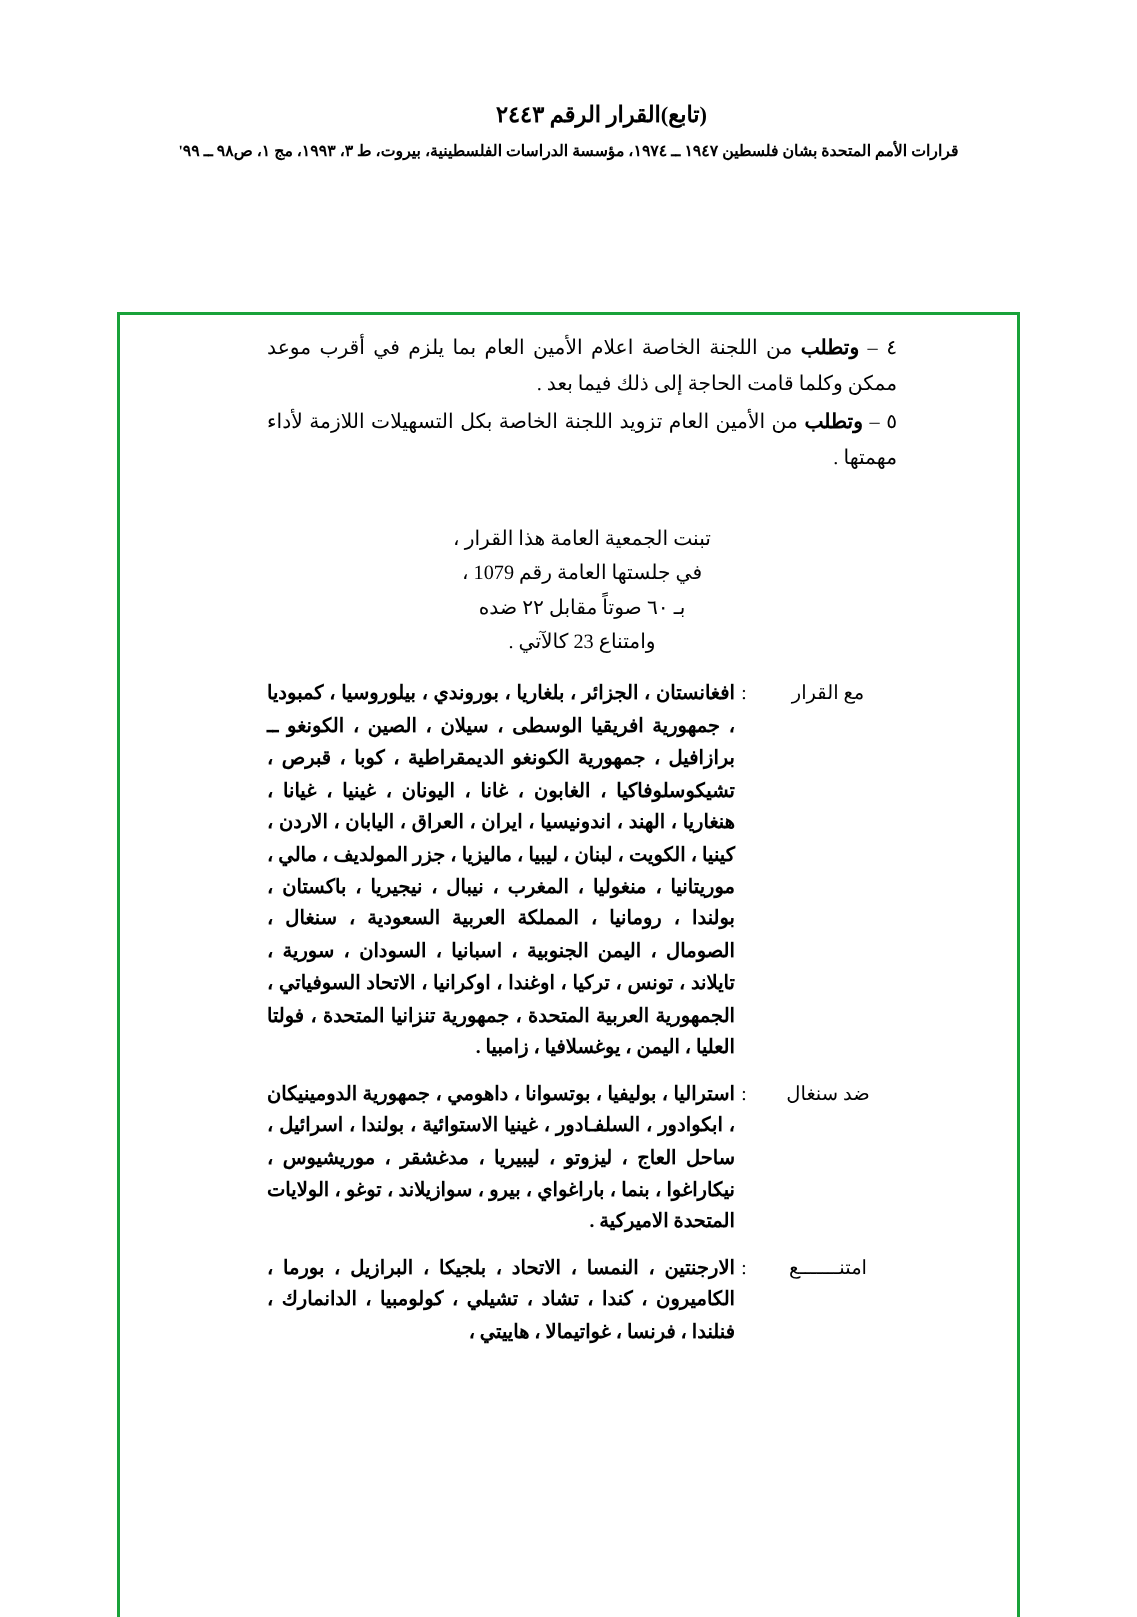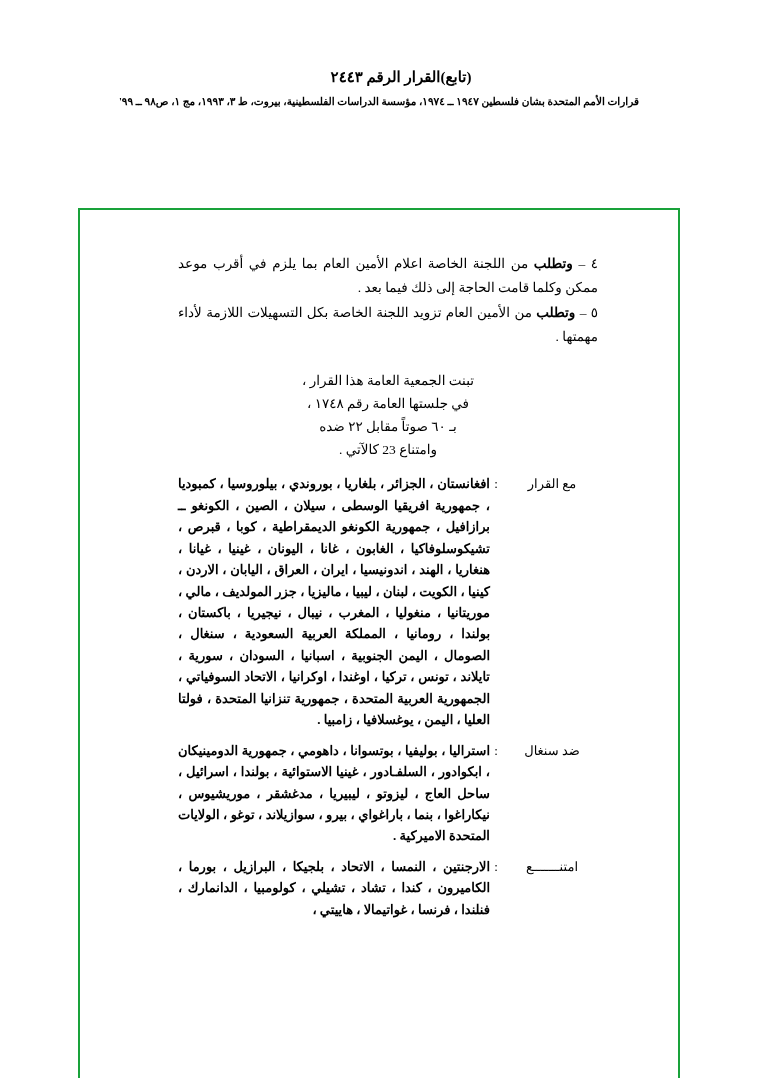--- a/index.html
+++ b/index.html
@@ -43,37 +43,37 @@
     position: absolute;
     top: 140px;
     right: 78px;
     left: 78px;
     height: 882px;
     border: 2.5px solid #19a23a;
     box-sizing: border-box;
   }
   .content {
     position: absolute;
-    top: 184px;
+    top: 152px;
     right: 160px;
     width: 420px;
     direction: rtl;
     text-align: right;
   }
   .para {
     font-size: 13.5px;
     line-height: 1.75;
     margin-bottom: 2px;
     text-align: justify;
   }
   .para b {
     font-weight: bold;
   }
   .indent-block {
-    margin-top: 20px;
+    margin-top: 30px;
     font-size: 13.5px;
     line-height: 1.72;
     text-align: center;
   }
   .indent-block div {
     text-align: center;
   }
   .vote-section {
     margin-top: 12px;
     font-size: 13px;
@@ -116,21 +116,21 @@
 
   <div class="frame"></div>
 
   <div class="content">
 
     <div class="para">٤ – <b>وتطلب</b> من اللجنة الخاصة اعلام الأمين العام بما يلزم في أقرب موعد ممكن وكلما قامت الحاجة إلى ذلك فيما بعد .</div>
     <div class="para">٥ – <b>وتطلب</b> من الأمين العام تزويد اللجنة الخاصة بكل التسهيلات اللازمة لأداء مهمتها .</div>
 
     <div class="indent-block">
       <div>تبنت الجمعية العامة هذا القرار ،</div>
-      <div>في جلستها العامة رقم ١٧٤٨ ،</div>
+      <div>في جلستها العامة رقم 1079 ،</div>
       <div>بـ ٦٠ صوتاً مقابل ٢٢ ضده</div>
       <div>وامتناع 23 كالآتي .</div>
     </div>
 
     <div class="vote-section">
 
       <div class="vote-row">
         <div class="vote-label">مع القرار</div>
         <div class="vote-colon">:</div>
         <div class="vote-list">افغانستان ، الجزائر ، بلغاريا ، بوروندي ، بيلوروسيا ، كمبوديا ، جمهورية افريقيا الوسطى ، سيلان ، الصين ، الكونغو ــ برازافيل ، جمهورية الكونغو الديمقراطية ، كوبا ، قبرص ، تشيكوسلوفاكيا ، الغابون ، غانا ، اليونان ، غينيا ، غيانا ، هنغاريا ، الهند ، اندونيسيا ، ايران ، العراق ، اليابان ، الاردن ، كينيا ، الكويت ، لبنان ، ليبيا ، ماليزيا ، جزر المولديف ، مالي ، موريتانيا ، منغوليا ، المغرب ، نيبال ، نيجيريا ، باكستان ، بولندا ، رومانيا ، المملكة العربية السعودية ، سنغال ، الصومال ، اليمن الجنوبية ، اسبانيا ، السودان ، سورية ، تايلاند ، تونس ، تركيا ، اوغندا ، اوكرانيا ، الاتحاد السوفياتي ، الجمهورية العربية المتحدة ، جمهورية تنزانيا المتحدة ، فولتا العليا ، اليمن ، يوغسلافيا ، زامبيا .</div>

